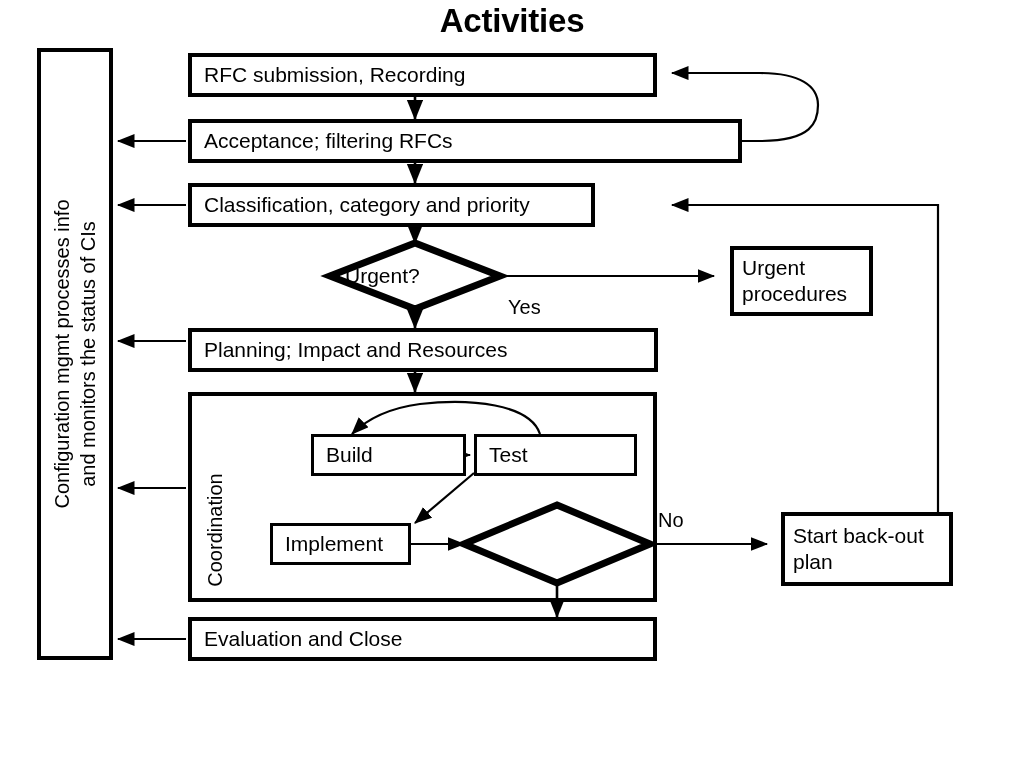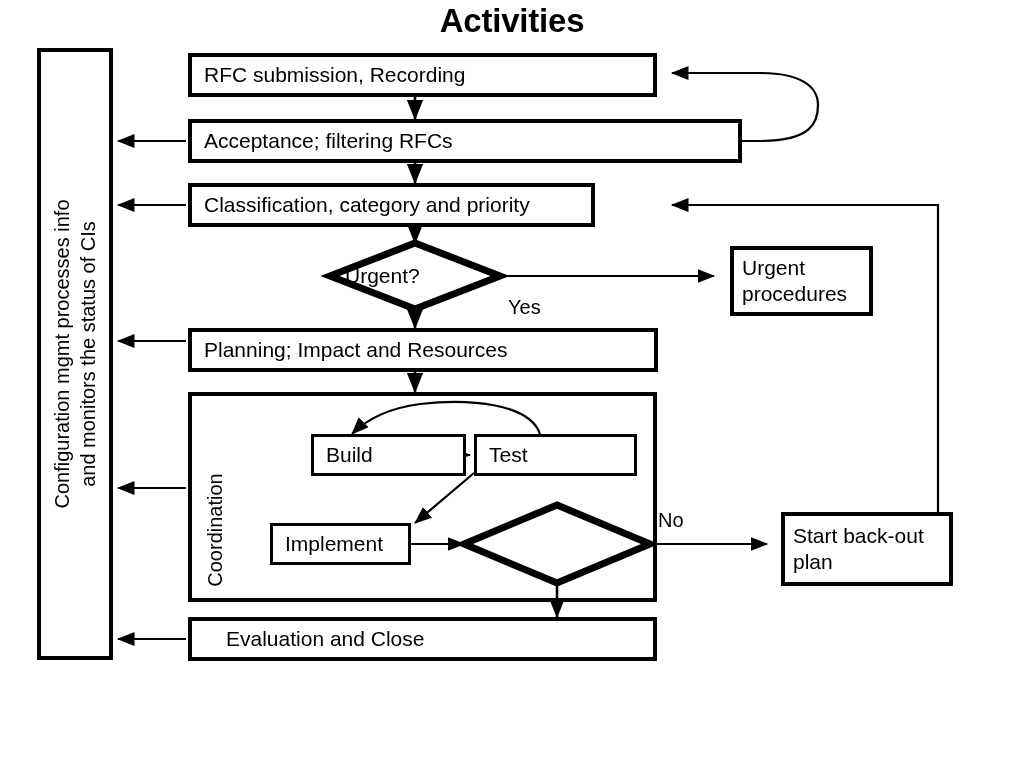--- a/index.html
+++ b/index.html
@@ -161,21 +161,21 @@
   </div>
 
   <div class="node" style="left:188px; top:183px; width:407px; height:44px;">
     <span class="label">Classification, category and priority</span>
   </div>
 
   <div class="node" style="left:188px; top:328px; width:470px; height:44px;">
     <span class="label">Planning; Impact and Resources</span>
   </div>
 
-  <div class="node" style="left:188px; top:617px; width:469px; height:44px;padding-left:22px;">
+  <div class="node" style="left:188px; top:617px; width:469px; height:44px;">
     <span class="label">Evaluation and Close</span>
   </div>
 
   <div class="group-box" style="left:188px; top:392px; width:469px; height:210px;"></div>
 
   <div style="position:absolute; left:200px; top:460px; width:30px; height:140px; display:flex; align-items:center; justify-content:center;">
     <div class="vtext">Coordination</div>
   </div>
 
   <div class="node thin" style="left:263px; top:434px; width:155px; height:42px;margin-left:48px;">

